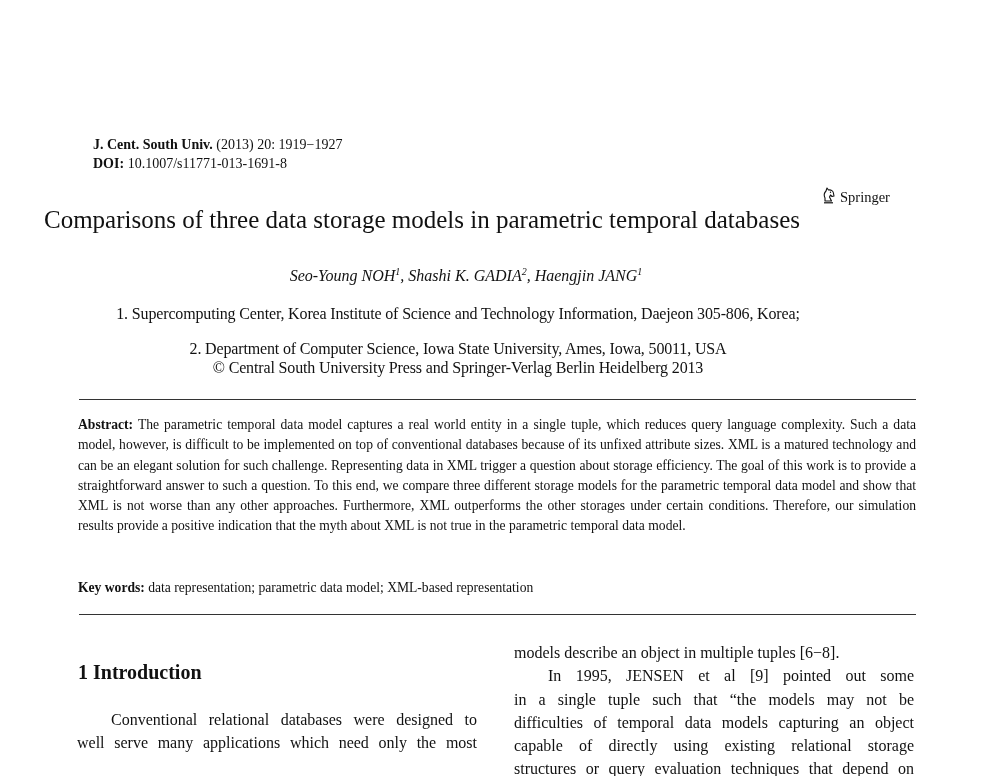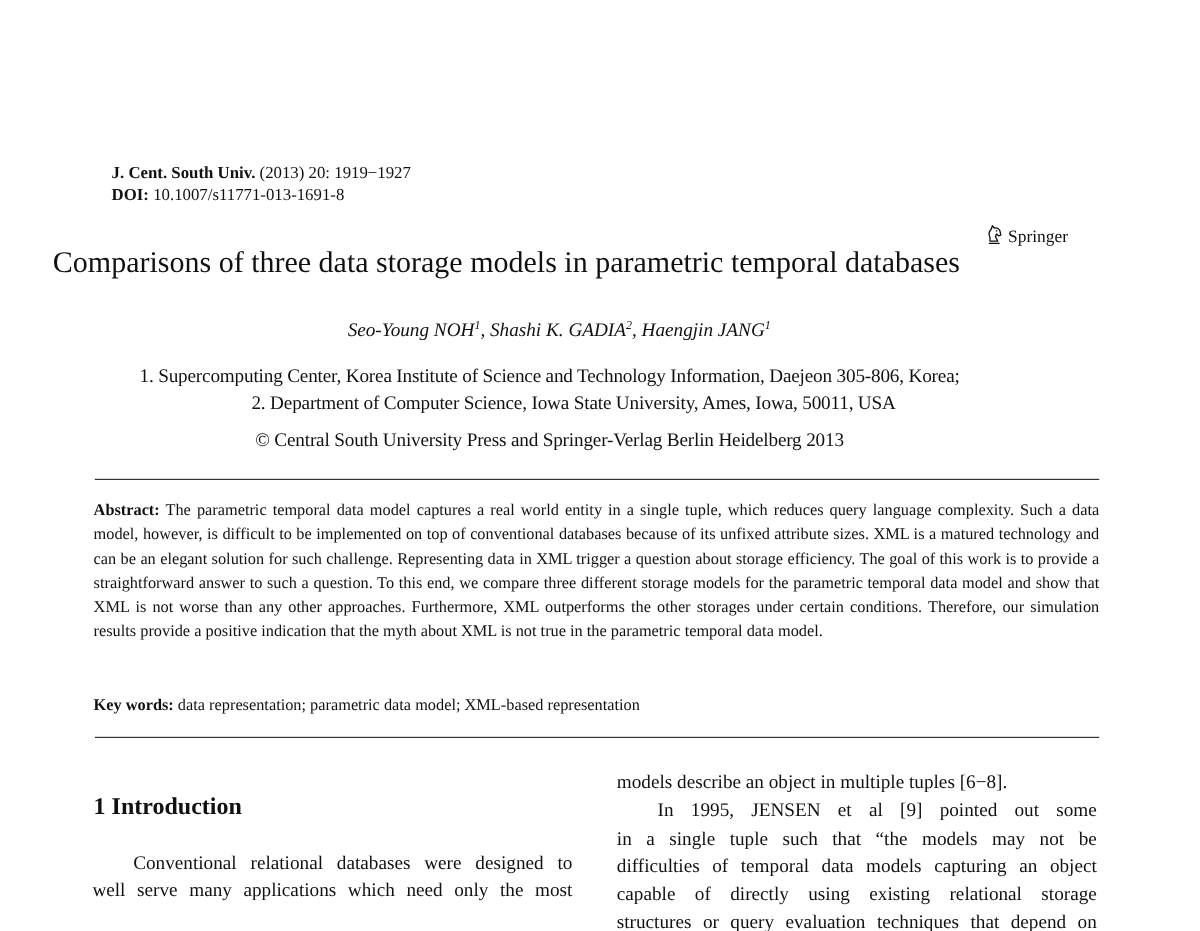--- a/index.html
+++ b/index.html
@@ -68,21 +68,21 @@
     .affil {
       left: 0;
       width: 916px;
       text-align: center;
       font-size: 16px;
       line-height: 20px;
       white-space: nowrap;
       letter-spacing: -0.15px;
     }
     #affil-1 { top: 304px; }
-    #affil-2 { top: 327px; padding-left: 20px; }
+    #affil-2 { top: 339px; }
     #copyright { top: 358px; }
 
     .rule {
       left: 79px;
       width: 837px;
       height: 0;
       border-top: 1.2px solid #333;
     }
     #rule-top { top: 399px; }
     #rule-bottom { top: 614px; }

